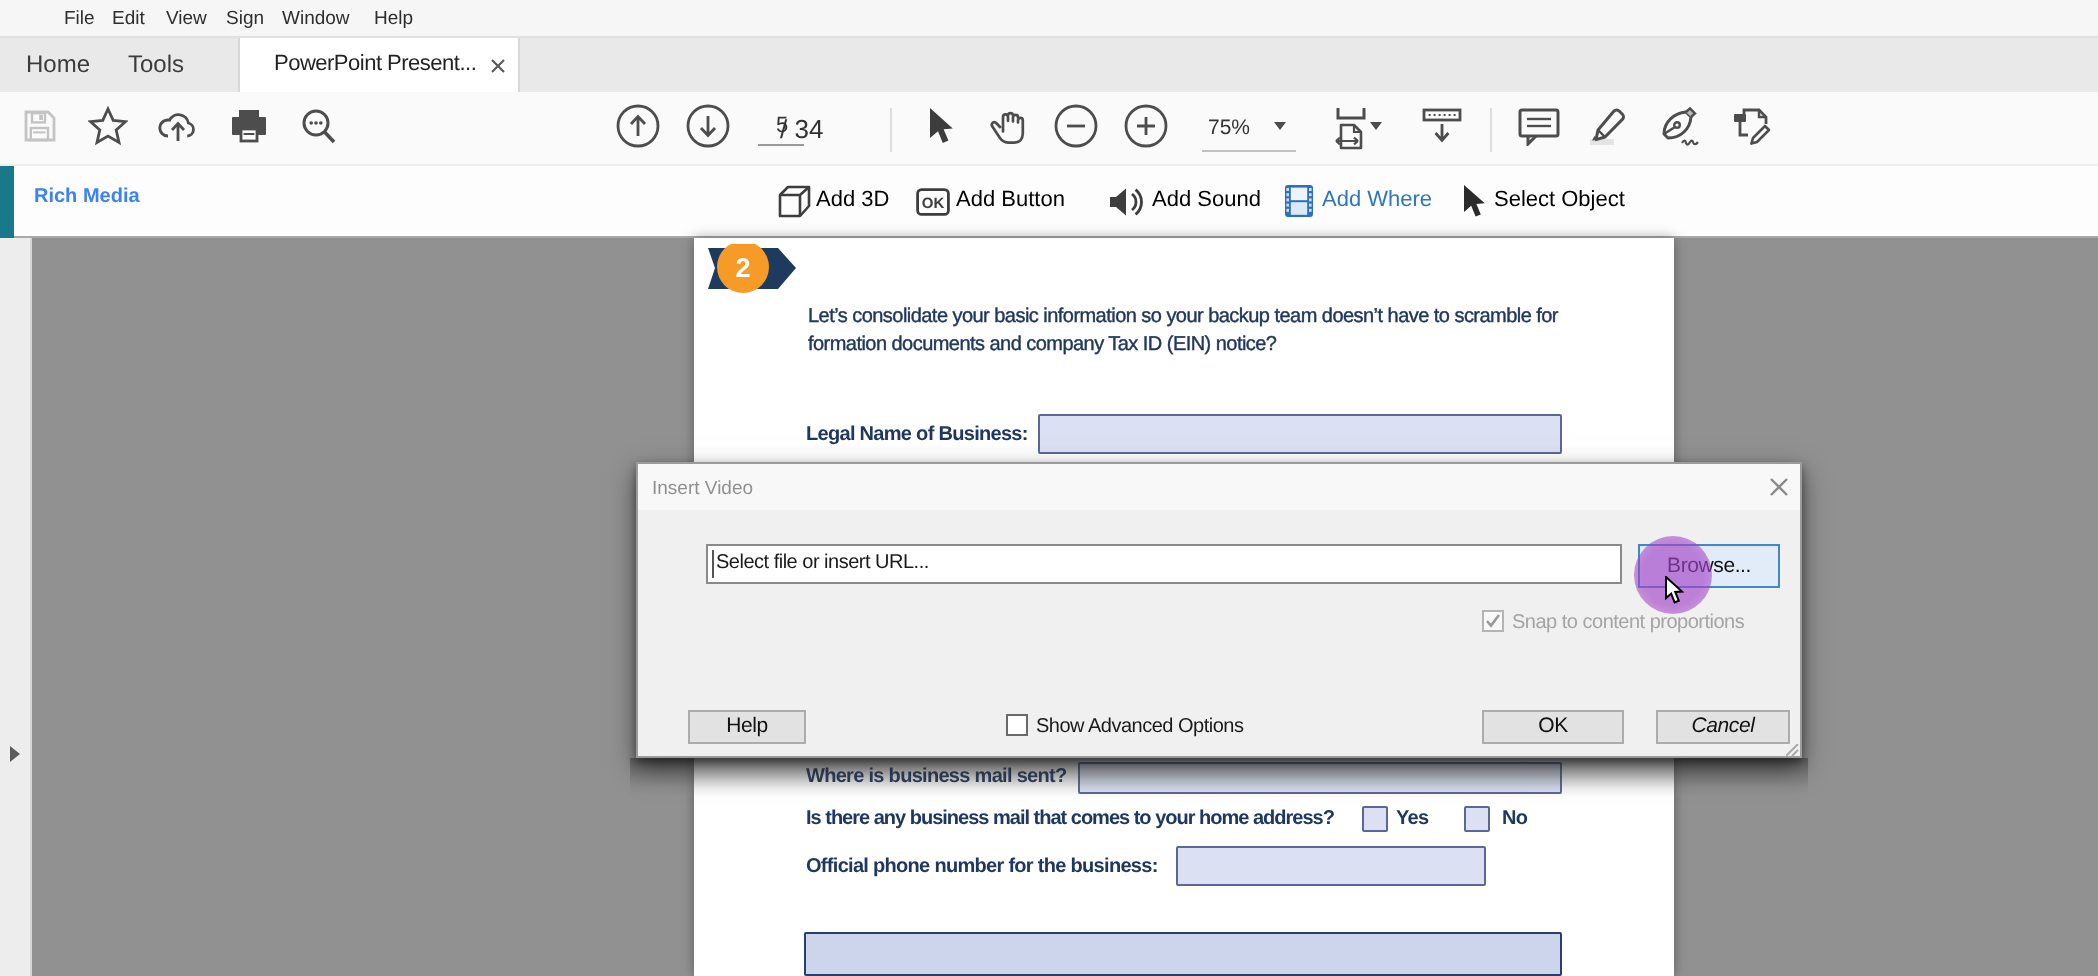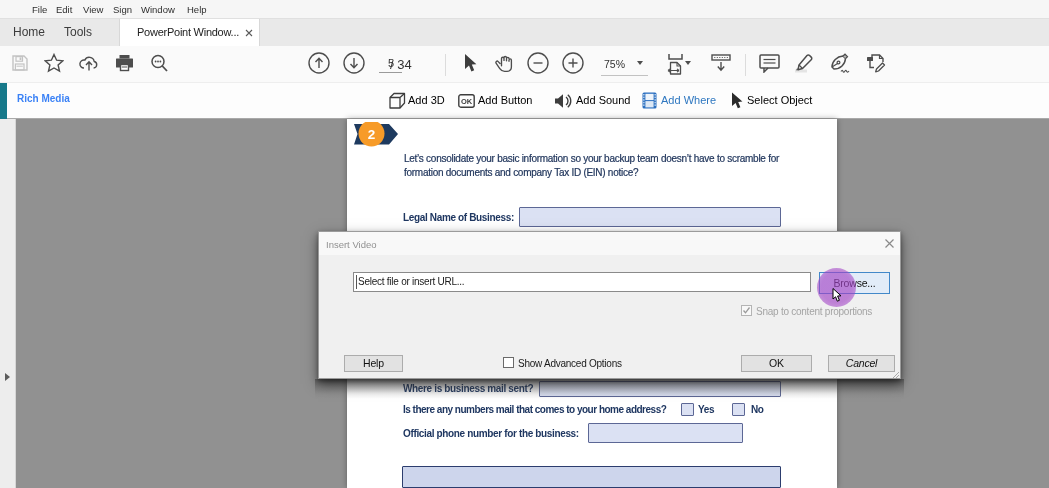--- a/index.html
+++ b/index.html
@@ -46,21 +46,21 @@
   <span style="left:58px">View</span>
   <span style="left:88px">Sign</span>
   <span style="left:116px">Window</span>
   <span style="left:162px">Help</span>
 </div>
 
 <div class="abs" id="tabbar">
   <span class="tab" style="left:13px">Home</span>
   <span class="tab" style="left:64px">Tools</span>
   <div id="activetab"></div>
-  <span class="tab" style="left:137px;color:#222;font-size:11px;letter-spacing:-0.25px">PowerPoint Window...</span>
+  <span class="tab" style="left:137px;color:#222;font-size:11px;letter-spacing:-0.25px">PowerPoint Present...</span>
   <svg style="position:absolute;left:245px;top:10px" width="8" height="8" viewBox="0 0 8 8">
       <path d="M1,1 L7,7 M7,1 L1,7" stroke="#5a5a5a" stroke-width="1.1"></path>
     </svg>
 </div>
 
 <div class="abs" id="toolbar">
   <div id="tbicons">
 
   <svg class="abs" style="left:11px;top:8px" width="18" height="18" viewBox="0 0 18 18">
     <path d="M2,2 h11 l3,3 v11 h-14 z" fill="none" stroke="#c3c3c3" stroke-width="1.4"></path>
@@ -237,21 +237,21 @@
     </svg>
     <div id="para">
         <div class="jl">Let’s consolidate your basic information so your backup team doesn’t have to scramble for</div>
         <div>formation documents and company Tax ID (EIN) notice?</div>
       </div>
     <div class="flabel" style="left:56px;top:93px">Legal Name of Business:</div>
     <div class="ffield" style="left:172px;top:88px;width:262px;height:20px"></div>
 
     <div class="flabel" style="left:56px;top:264px">Where is business mail sent?</div>
     <div class="ffield" style="left:192px;top:262px;width:242px;height:16px"></div>
-    <div class="flabel" style="left:56px;top:285px;letter-spacing:-0.5px">Is there any numbers mail that comes to your home address?</div>
+    <div class="flabel" style="left:56px;top:285px;letter-spacing:-0.5px">Is there any business mail that comes to your home address?</div>
     <div class="ffield" style="left:334px;top:284px;width:13px;height:13px"></div>
     <div class="flabel" style="left:351px;top:285px">Yes</div>
     <div class="ffield" style="left:385px;top:284px;width:13px;height:13px"></div>
     <div class="flabel" style="left:404px;top:285px">No</div>
     <div class="flabel" style="left:56px;top:309px">Official phone number for the business:</div>
     <div class="ffield" style="left:241px;top:304px;width:155px;height:20px"></div>
     <div class="ffield" style="left:55px;top:347px;width:379px;height:22px;border-width:1.5px;border-color:#2c3d6e;background:#cdd5ec"></div>
   </div>
 </div>
 

